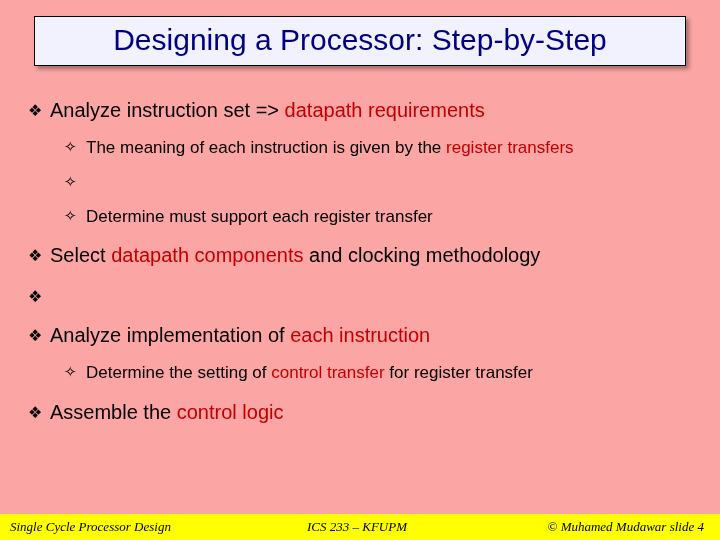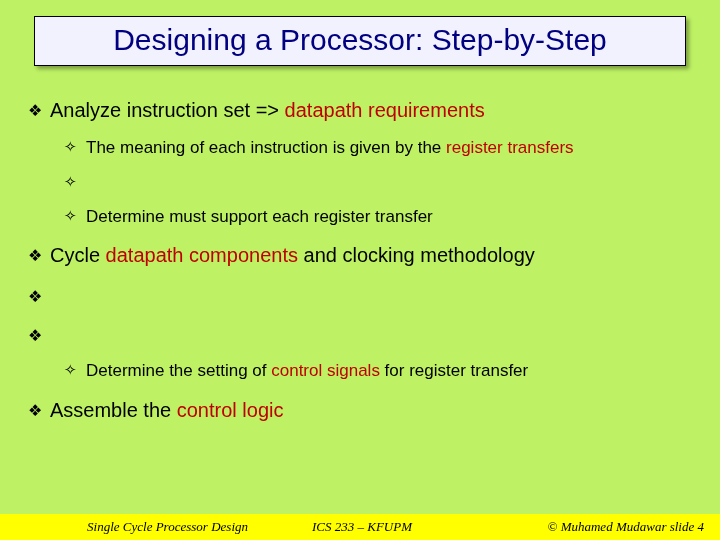--- a/index.html
+++ b/index.html
@@ -5,21 +5,21 @@
   * { margin: 0; padding: 0; box-sizing: border-box; }
   html, body { width: 720px; height: 540px; overflow: hidden; }
   body {
     font-family: Arial, Helvetica, sans-serif;
     background: #fff;
     position: relative;
   }
   .slide {
     width: 720px;
     height: 540px;
-    background: #bef264;
+    background: #fca5a5;
     position: relative;
     padding: 10px 0 0 0;
   }
   .title-box {
     margin: 6px 34px 0 34px;
     background: #f2f2ff;
     border: 1px solid #000;
     box-shadow: 3px 3px 4px rgba(0,0,0,0.35);
     padding: 6px 10px 8px 10px;
     text-align: center;
@@ -66,21 +66,21 @@
     width: 720px;
     height: 26px;
     background: #ffff00;
     display: flex;
     align-items: center;
     font-family: "Times New Roman", serif;
     font-style: italic;
     font-size: 13px;
     color: #000;
   }
-  .footer .fl { flex: 1; padding-left: 20px; text-align: right; }
+  .footer .fl { flex: 1; padding-left: 10px; text-align: left; }
   .footer .fc { flex: 1; text-align: center; }
   .footer .fr { flex: 1; padding-right: 16px; text-align: right; }
 </style>
 </head>
 <body>
 
 <div class="slide">
 
   <div class="title-box">Designing a Processor: Step-by-Step</div>
 
@@ -105,36 +105,39 @@
     </div>
 
     <div class="l2">
       <span class="bullet">✧</span>
       <span>Determine must support each register transfer</span>
     </div>
 
     <div class="l1">
       <span class="bullet">❖</span>
       <span>
-        <span>Cycle </span><span class="red">datapath components</span><span> and clocking methodology</span>
+        <span>Select </span><span class="red">datapath components</span><span> and clocking methodology</span>
       </span>
     </div>
 
     <div class="l1">
       <span class="bullet">❖</span>
     </div>
 
     <div class="l1">
       <span class="bullet">❖</span>
+      <span>
+        <span>Analyze implementation of </span><span class="red">each instruction</span>
+      </span>
     </div>
 
     <div class="l2">
       <span class="bullet">✧</span>
       <span>
-        <span>Determine the setting of </span><span class="red">control signals</span><span> for register transfer</span>
+        <span>Determine the setting of </span><span class="red">control transfer</span><span> for register transfer</span>
       </span>
     </div>
 
     <div class="l1">
       <span class="bullet">❖</span>
       <span>
         <span>Assemble the </span><span class="red">control logic</span>
       </span>
     </div>
 

